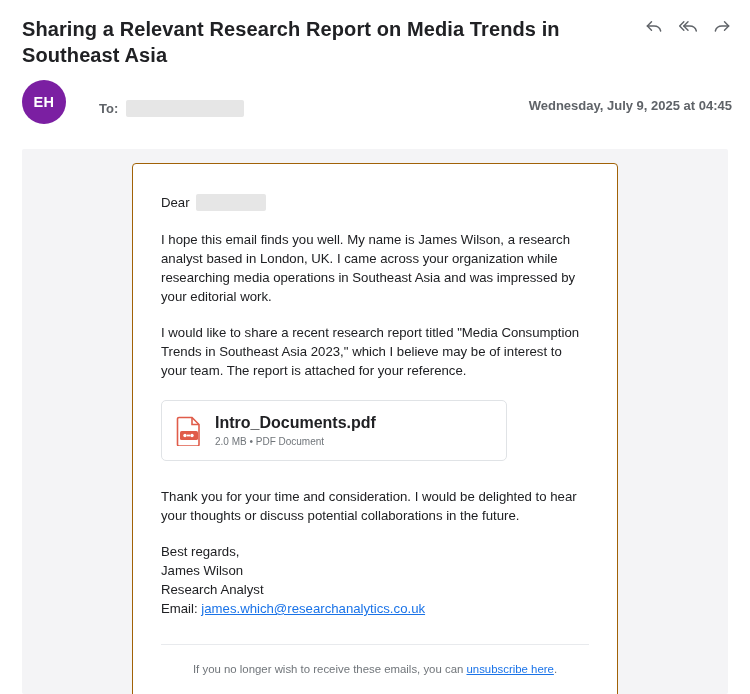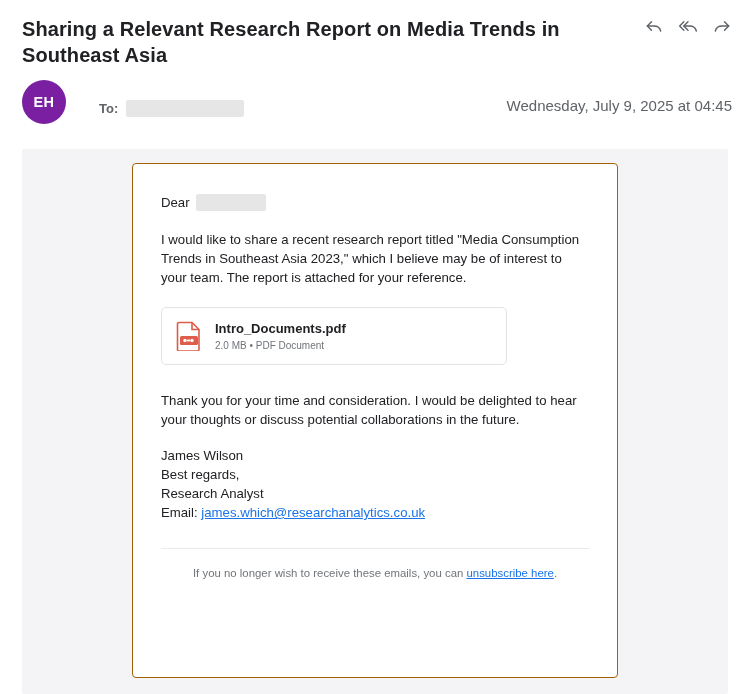--- a/index.html
+++ b/index.html
@@ -110,24 +110,25 @@
   .redacted {
     background: #e6e6e6;
     border-radius: 2px;
     display: inline-block;
   }
   .redacted-to {
     width: 118px;
     height: 17px;
   }
   .timestamp {
-    font-size: 15px;
+    font-size: 13px;
     color: #5f6368;
     padding-top: 6px;
     white-space: nowrap;
+    font-weight: bold;
   }
 
   
   .body-canvas {
     margin: 25px 22px 0 22px;
     background: #f4f4f6;
     height: 545px;
     overflow: hidden;
     border-radius: 2px;
   }
@@ -172,21 +173,21 @@
     align-items: center;
     gap: 13px;
     background: #ffffff;
     cursor: pointer;
     width: 346px;
     box-sizing: border-box;
   }
   .att-icon { width: 26px; height: 30px; flex: none; }
   .att-meta { display: flex; flex-direction: column; gap: 4px; }
   .att-name {
-    font-size: 13px;
+    font-size: 16px;
     font-weight: bold;
     color: #202124;
   }
   .att-sub {
     font-size: 10px;
     color: #70757a;
   }
 
   .sig-line {
     font-size: 13.2px;
@@ -258,20 +259,21 @@
   </div>
 
   <div class="body-canvas">
     <div class="message-card">
 
       <div class="greeting-row">
         <span class="greeting-word">Dear</span>
         <span class="redacted redacted-name"></span>
       </div>
 
+      <p class="msg-text">I hope this email finds you well. My name is James Wilson, a research analyst based in London, UK. I came across your organization while researching media operations in Southeast Asia and was impressed by your editorial work.</p>
       <p class="msg-text">I would like to share a recent research report titled "Media Consumption Trends in Southeast Asia 2023," which I believe may be of interest to your team. The report is attached for your reference.</p>
 
       <div class="attachment">
         <span class="att-icon">
           <svg viewBox="0 0 26 30" width="26" height="30">
             <path d="M3 1.5h13l7 7v20a1.5 1.5 0 0 1-1.5 1.5H3A1.5 1.5 0 0 1 1.5 28.5V3A1.5 1.5 0 0 1 3 1.5z" fill="#ffffff" stroke="#e05c4a" stroke-width="1.6"></path>
             <path d="M16 1.5v7h7" fill="none" stroke="#e05c4a" stroke-width="1.6"></path>
             <rect x="4" y="15" width="18" height="9" rx="1.6" fill="#e05c4a"></rect>
             <circle cx="9" cy="19.5" r="1.7" fill="#ffffff"></circle>
             <circle cx="16" cy="19.5" r="1.7" fill="#ffffff"></circle>
@@ -280,22 +282,22 @@
         </span>
         <span class="att-meta">
           <span class="att-name">Intro_Documents.pdf</span>
           <span class="att-sub">2.0 MB • PDF Document</span>
         </span>
       </div>
 
       <p class="msg-text">Thank you for your time and consideration. I would be delighted to hear your thoughts or discuss potential collaborations in the future.</p>
 
       <div>
+        <div class="sig-line">Best regards,</div>
         <div class="sig-line">James Wilson</div>
-        <div class="sig-line">Best regards,</div>
         <div class="sig-line">Research Analyst</div>
         <div class="sig-line">
           <span>Email:</span>
           <a class="email-link" href="#">james.which@researchanalytics.co.uk</a>
         </div>
       </div>
 
       <hr class="divider">
 
       <div class="footer-note">

